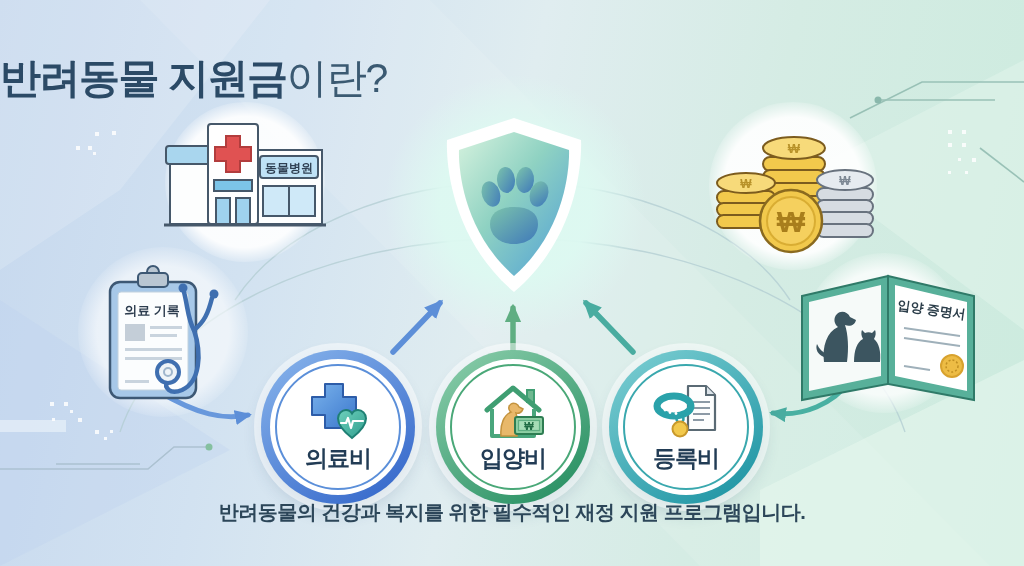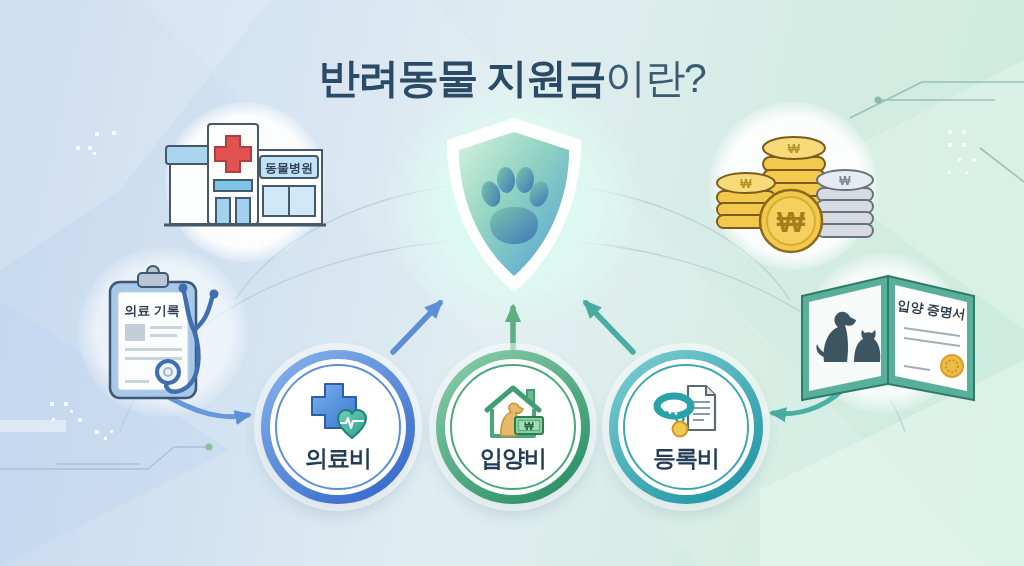--- a/index.html
+++ b/index.html
@@ -3,21 +3,21 @@
 <meta charset="utf-8">
 <style>
   html,body{margin:0;padding:0;background:#1e2630;}
   .stage{
     position:relative;width:1024px;height:566px;overflow:hidden;
     font-family:"Liberation Sans","DejaVu Sans",sans-serif;
     background:linear-gradient(102deg,#c6d8ee 0%,#d2e2f1 26%,#e0edf0 48%,#d5ece4 70%,#ccebde 100%);
   }
   .deco{position:absolute;inset:0;pointer-events:none;}
   .halo{position:absolute;border-radius:50%;pointer-events:none;}
-  .title{position:absolute;top:24px;left:0;right:0;text-align:center;font-size:41px;letter-spacing:-1.5px;}
+  .title{position:absolute;top:24px;left:0;right:0;text-align:left;font-size:41px;letter-spacing:-1.5px;}
   .title .em{font-weight:bold;color:#2b4a66;}
   .title .sf{font-weight:500;color:#3b5a72;}
   .footer{position:absolute;bottom:20px;left:0;right:0;text-align:center;
     font-size:20px;font-weight:600;color:#2c4659;letter-spacing:-0.5px;}
   .illus{position:absolute;}
   .cat{position:absolute;width:154px;height:154px;}
   .cat .ring{position:absolute;inset:0;border-radius:50%;
     background:linear-gradient(145deg,var(--c-light),var(--c-dark));
     box-shadow:0 0 0 7px rgba(255,255,255,.5), 0 8px 18px rgba(40,70,110,.20);}
   .cat .gap{position:absolute;inset:9px;border-radius:50%;background:#fff;}
@@ -291,14 +291,15 @@
           <circle cx="18" cy="32.5" r="1.4" fill="#ffffff"></circle>
           <circle cx="24" cy="33.5" r="1.4" fill="#ffffff"></circle>
           <circle cx="28" cy="39" r="3.5" fill="none" stroke="#2aa2aa" stroke-width="2.5"></circle>
           <circle cx="28" cy="49" r="7.5" fill="#f2c94c" stroke="#c9992b" stroke-width="2"></circle>
         </g>
       </svg>
       <span class="label">등록비</span>
     </div>
   </div>
 
+  <p class="footer">반려동물의 건강과 복지를 위한 필수적인 재정 지원 프로그램입니다.</p>
 
 </div>
 
 </body></html>

